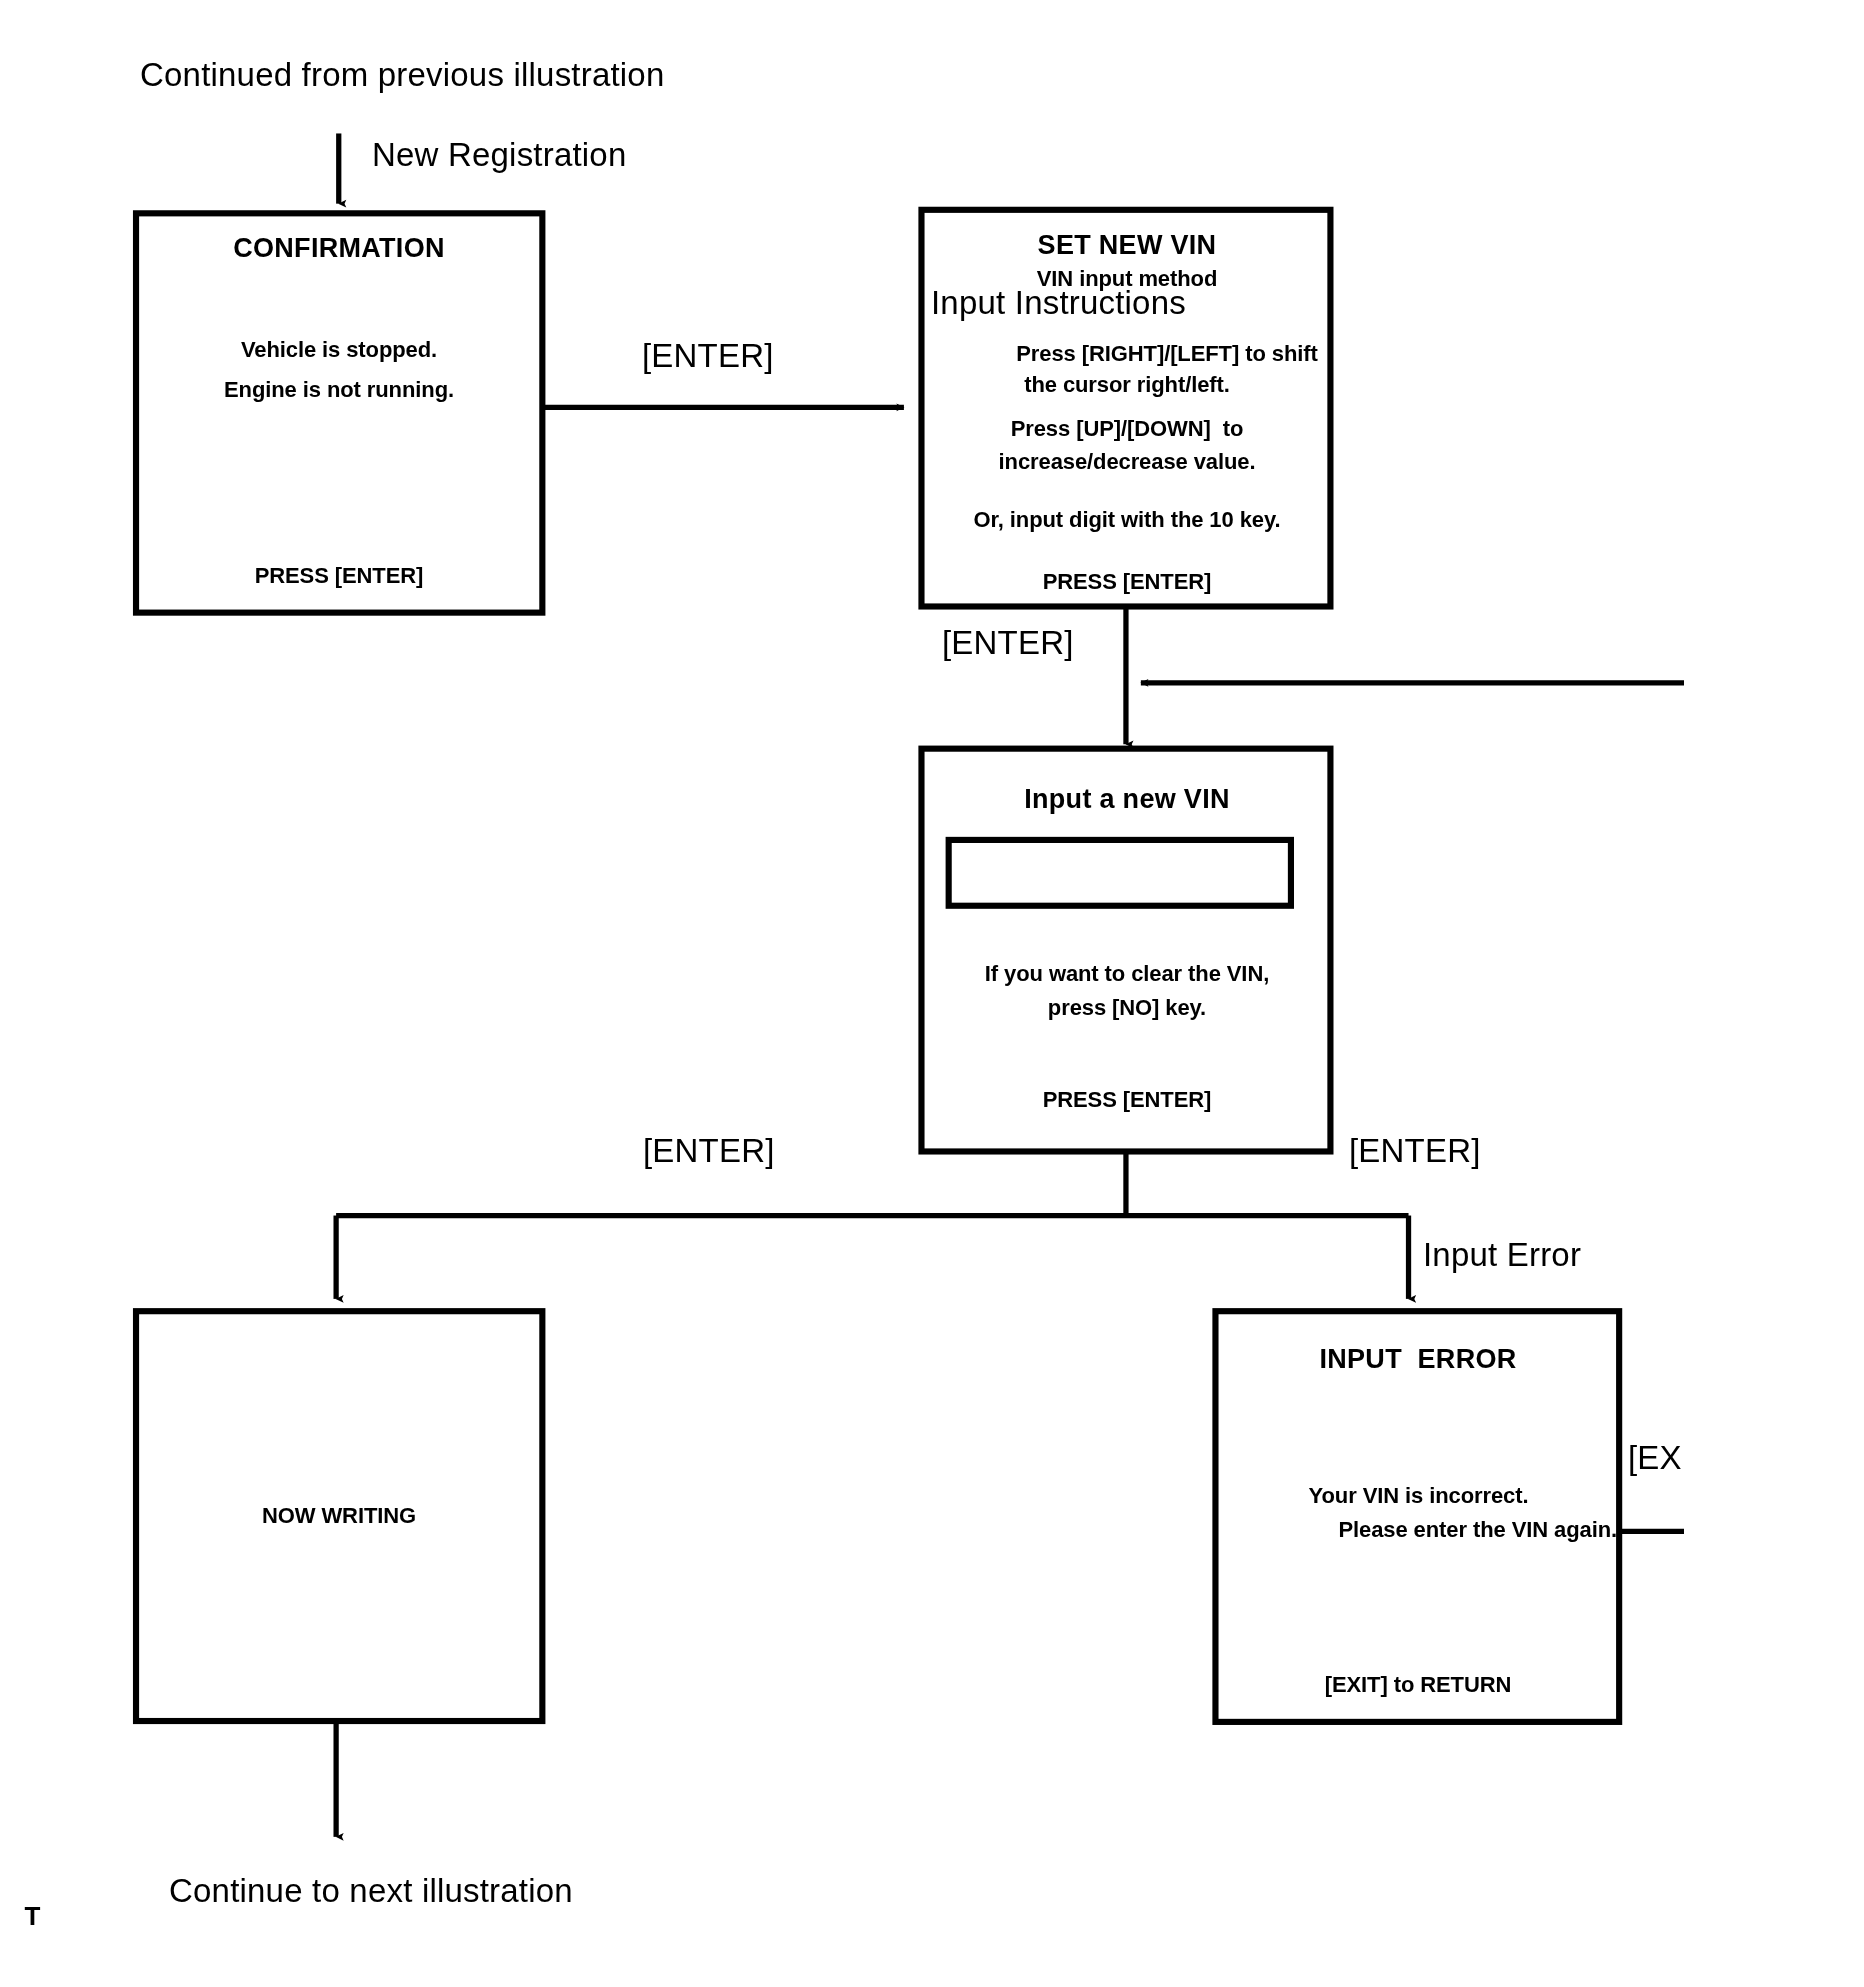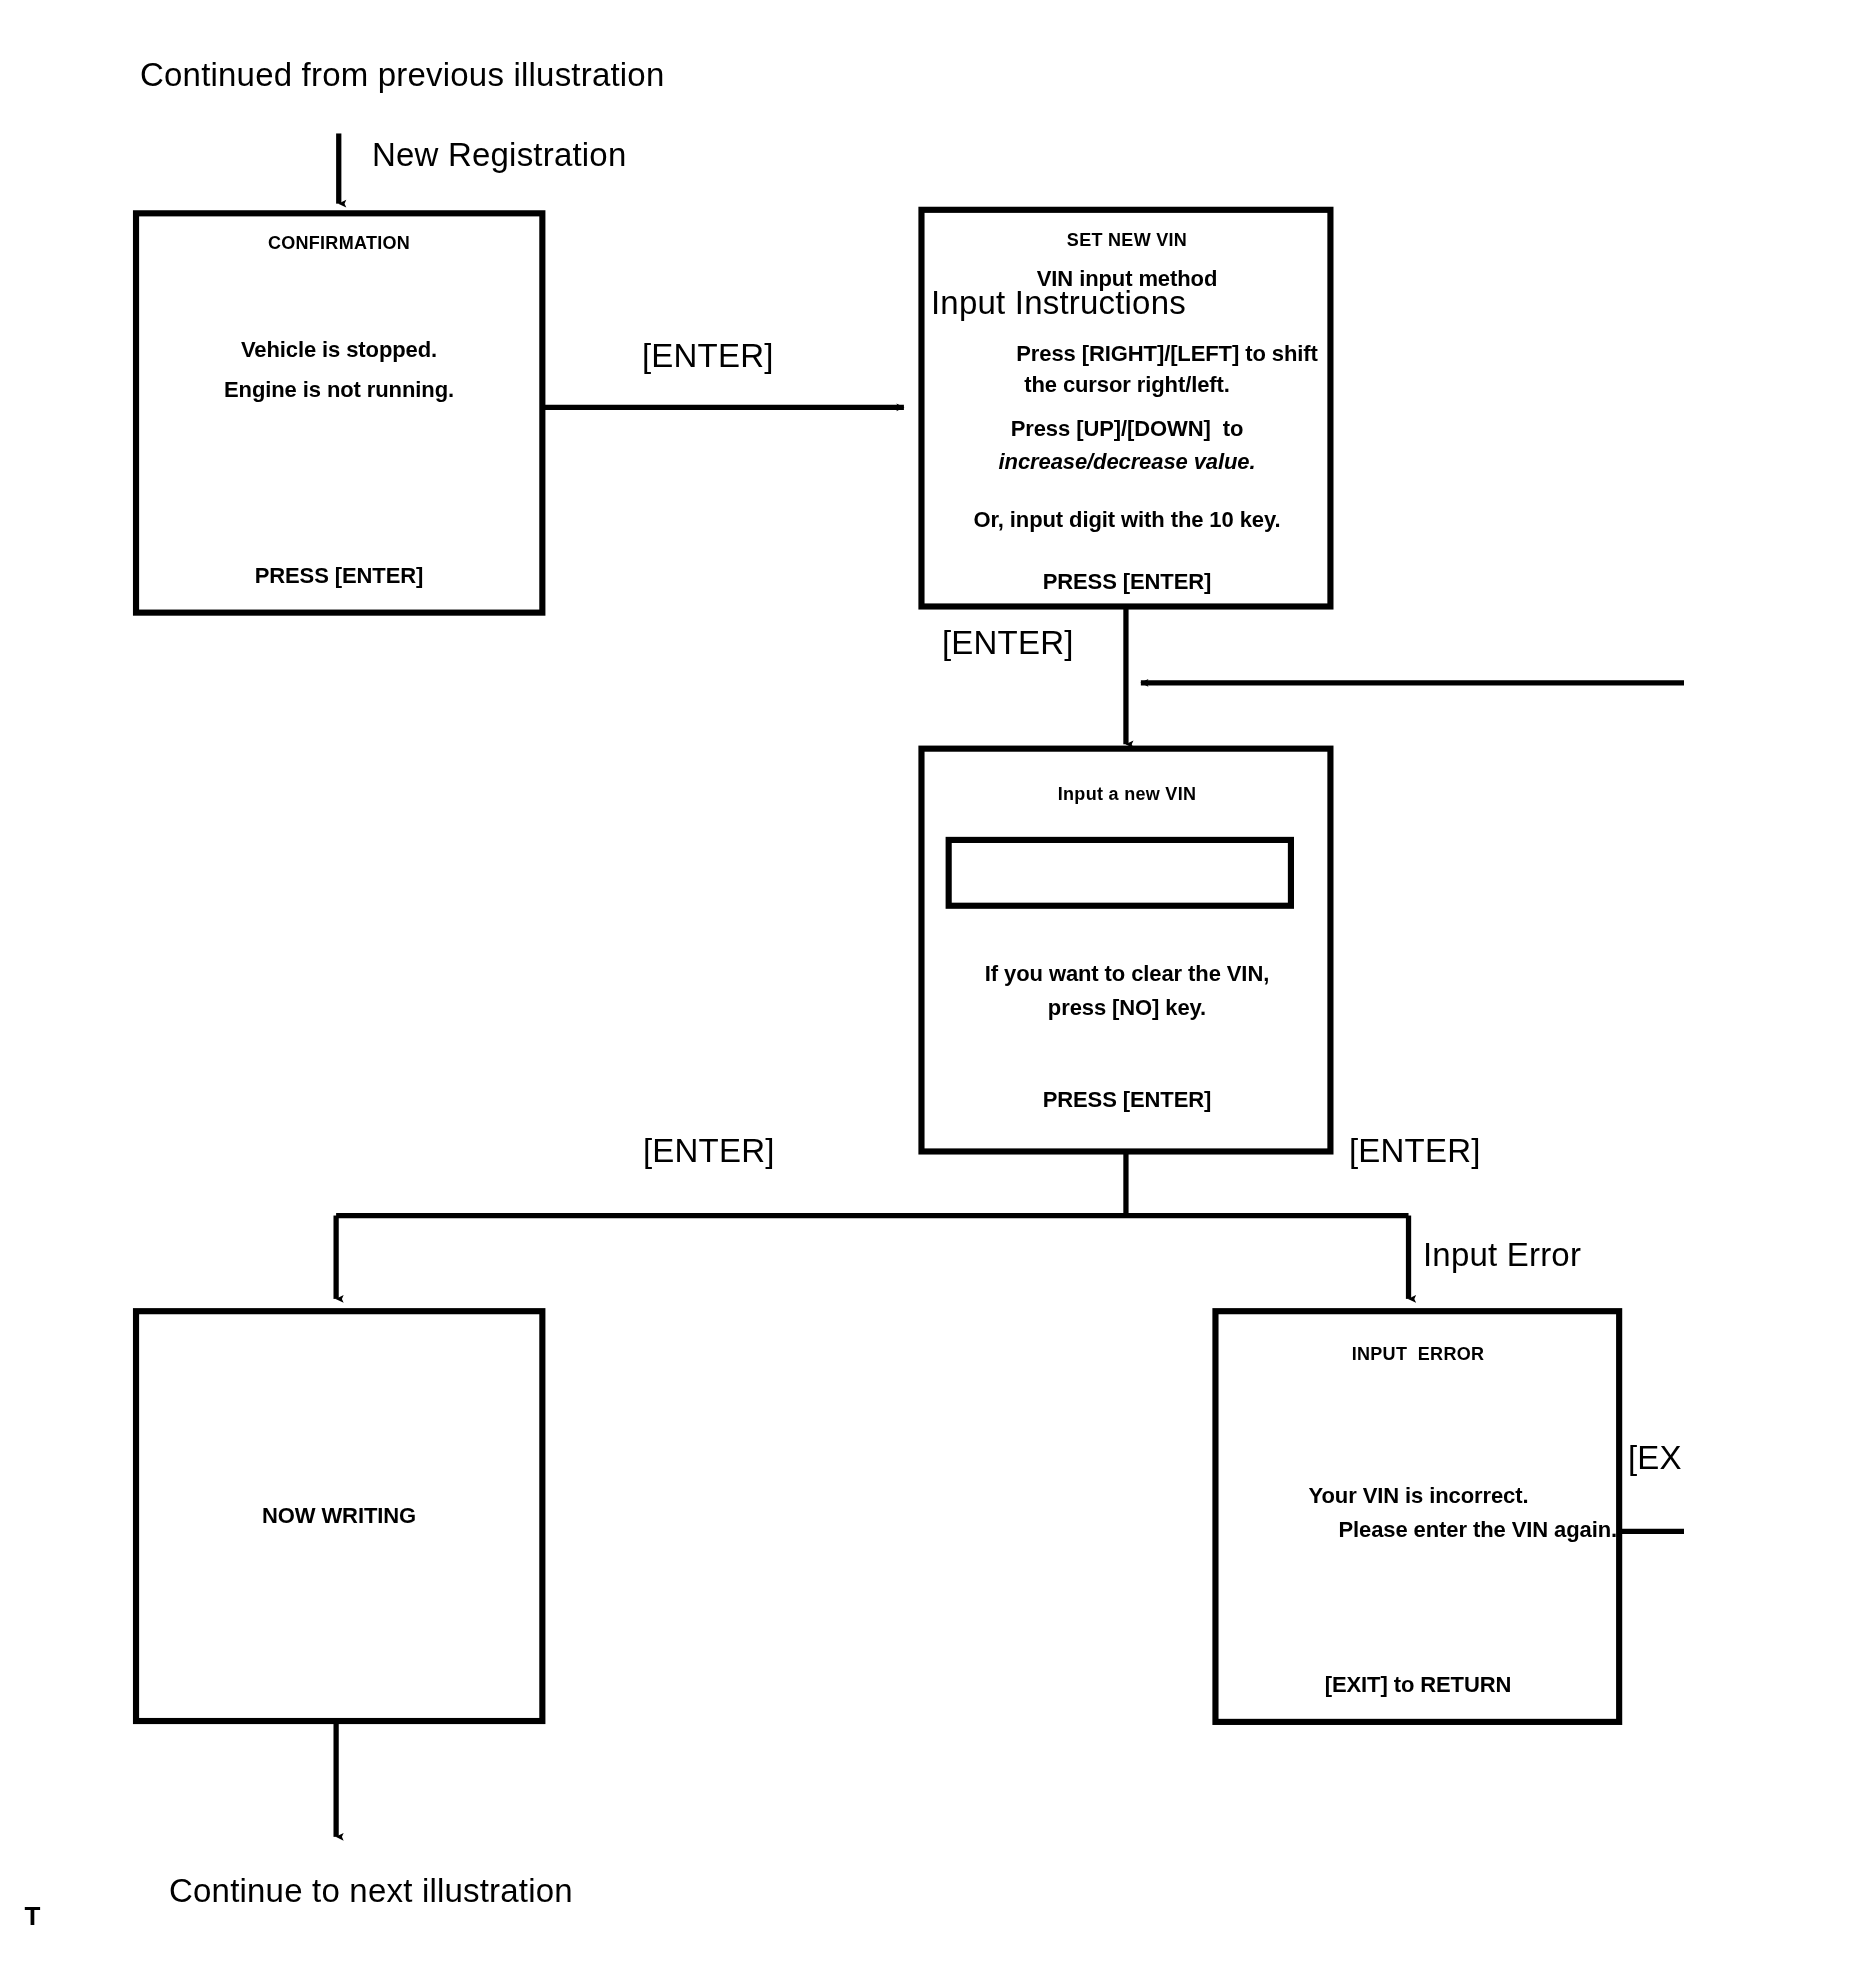--- a/index.html
+++ b/index.html
@@ -41,21 +41,21 @@
   
   .scr {
     font-weight: 700;
     font-size: 22px;
     text-align: center;
     letter-spacing: -0.1px;
     line-height: 1.22;
   }
   .scr-title {
     font-weight: 700;
-    font-size: 18px;
+    font-size: 27px;
     text-align: center;
     letter-spacing: 0.3px;
   }
   .scr-light {
     font-weight: 400;
     font-size: 33px;
     text-align: center;
     letter-spacing: 0.2px;
   }
   .code {
@@ -141,21 +141,21 @@
   <div class="lbl scr" style="left: 146px; top: 563px; width: 386px; text-align: center;">PRESS [ENTER]</div>
 
   <div class="lbl annot" style="left:642px; top:337px;">[ENTER]</div>
 
   <div class="lbl scr-title" style="left: 931px; top: 230px; width: 392px; text-align: center;">SET NEW VIN</div>
   <div class="lbl scr" style="left: 931px; top: 266px; width: 392px; text-align: center;">VIN input method</div>
   <div class="lbl scr-light" style="left: 931px; top: 284px; width: 392px; text-align: left;">Input Instructions</div>
   <div class="lbl scr" style="left: 926px; top: 341px; width: 402px; text-align: center; padding-left: 40px;">Press [RIGHT]/[LEFT] to shift</div>
   <div class="lbl scr" style="left: 926px; top: 372px; width: 402px; text-align: center;">the cursor right/left.</div>
   <div class="lbl scr" style="left: 926px; top: 416px; width: 402px; ">Press [UP]/[DOWN]  to</div>
-  <div class="lbl scr" style="left: 926px; top: 449px; width: 402px; text-align: center; font-style: italic;">increase/decrease value.</div>
+  <div class="lbl scr" style="left: 926px; top: 449px; width: 402px; text-align: center;">increase/decrease value.</div>
   <div class="lbl scr" style="left: 926px; top: 507px; width: 402px; text-align: center;">Or, input digit with the 10 key.</div>
   <div class="lbl scr" style="left: 931px; top: 569px; width: 392px; text-align: center;">PRESS [ENTER]</div>
 
   <div class="lbl annot" style="left:942px; top:624px;">[ENTER]</div>
 
   <div class="lbl scr-title" style="left: 931px; top: 784px; width: 392px; text-align: center;">Input a new VIN</div>
   <div class="lbl scr" style="left:959px; top:858px; width:323px; text-align:left;"></div>
   <div class="lbl scr" style="left: 926px; top: 961px; width: 402px; text-align: center;">If you want to clear the VIN,</div>
   <div class="lbl scr" style="left: 926px; top: 995px; width: 402px; text-align: center;">press [NO] key.</div>
   <div class="lbl scr" style="left: 931px; top: 1087px; width: 392px; text-align: center;">PRESS [ENTER]</div>

